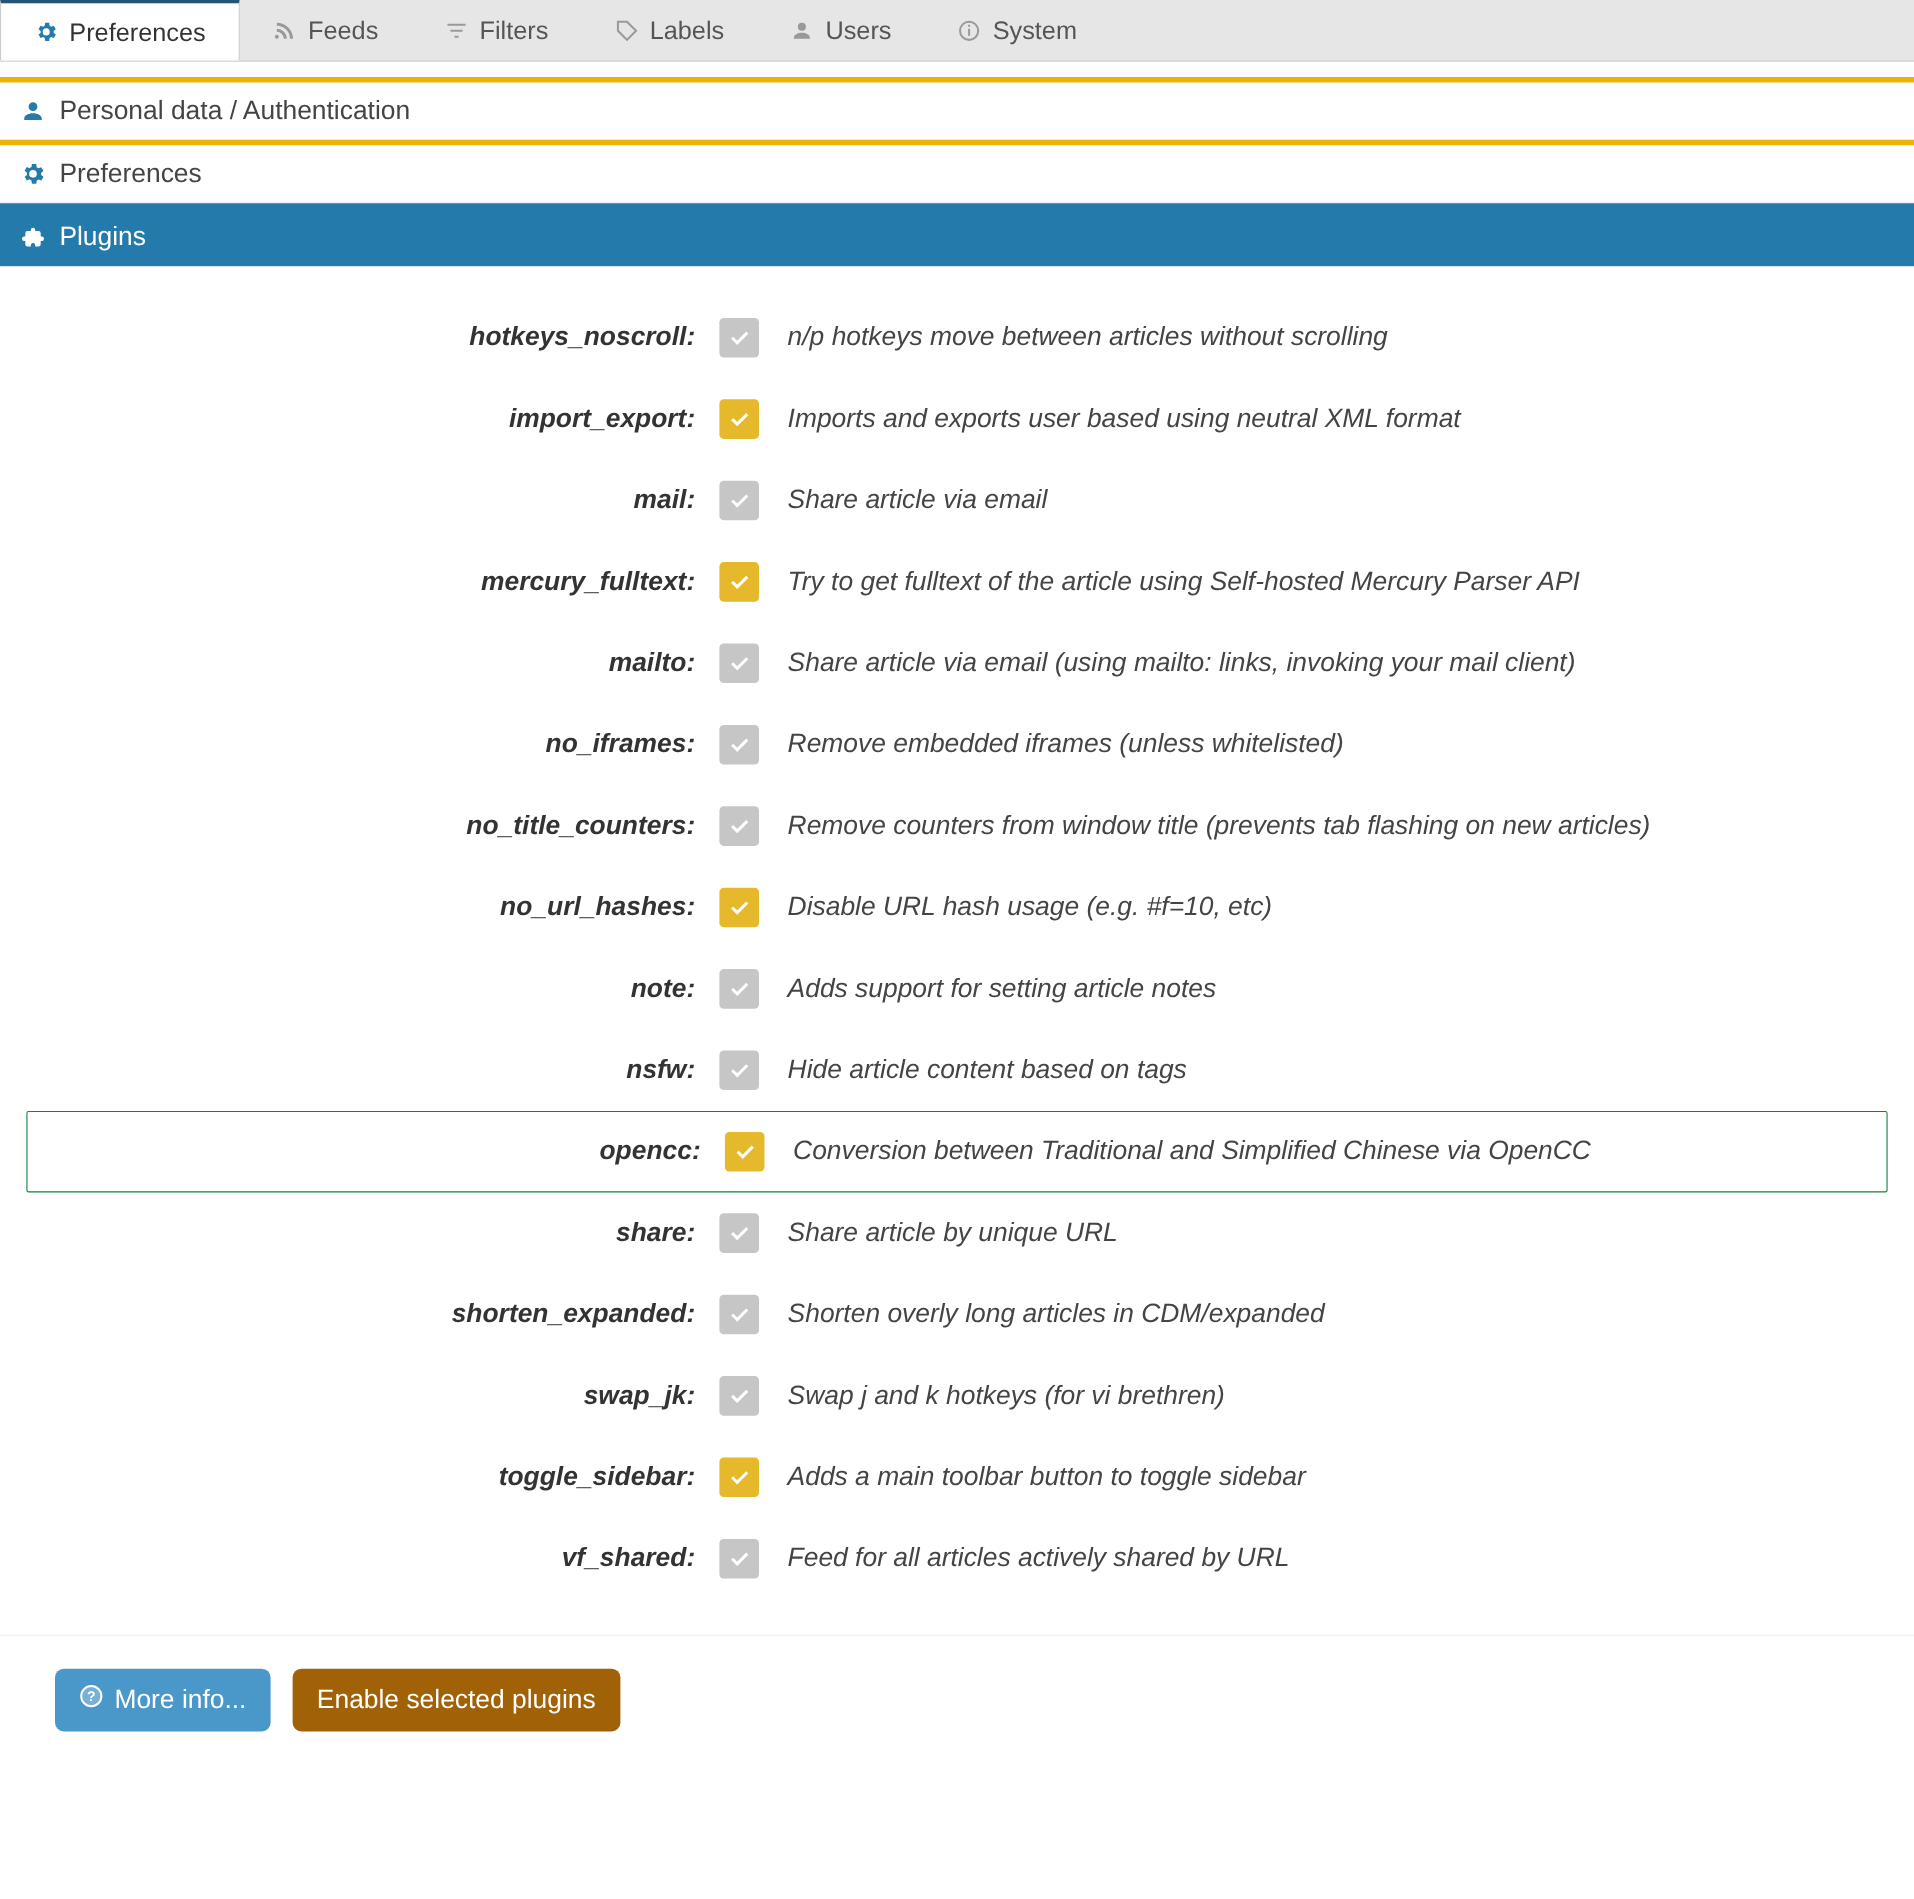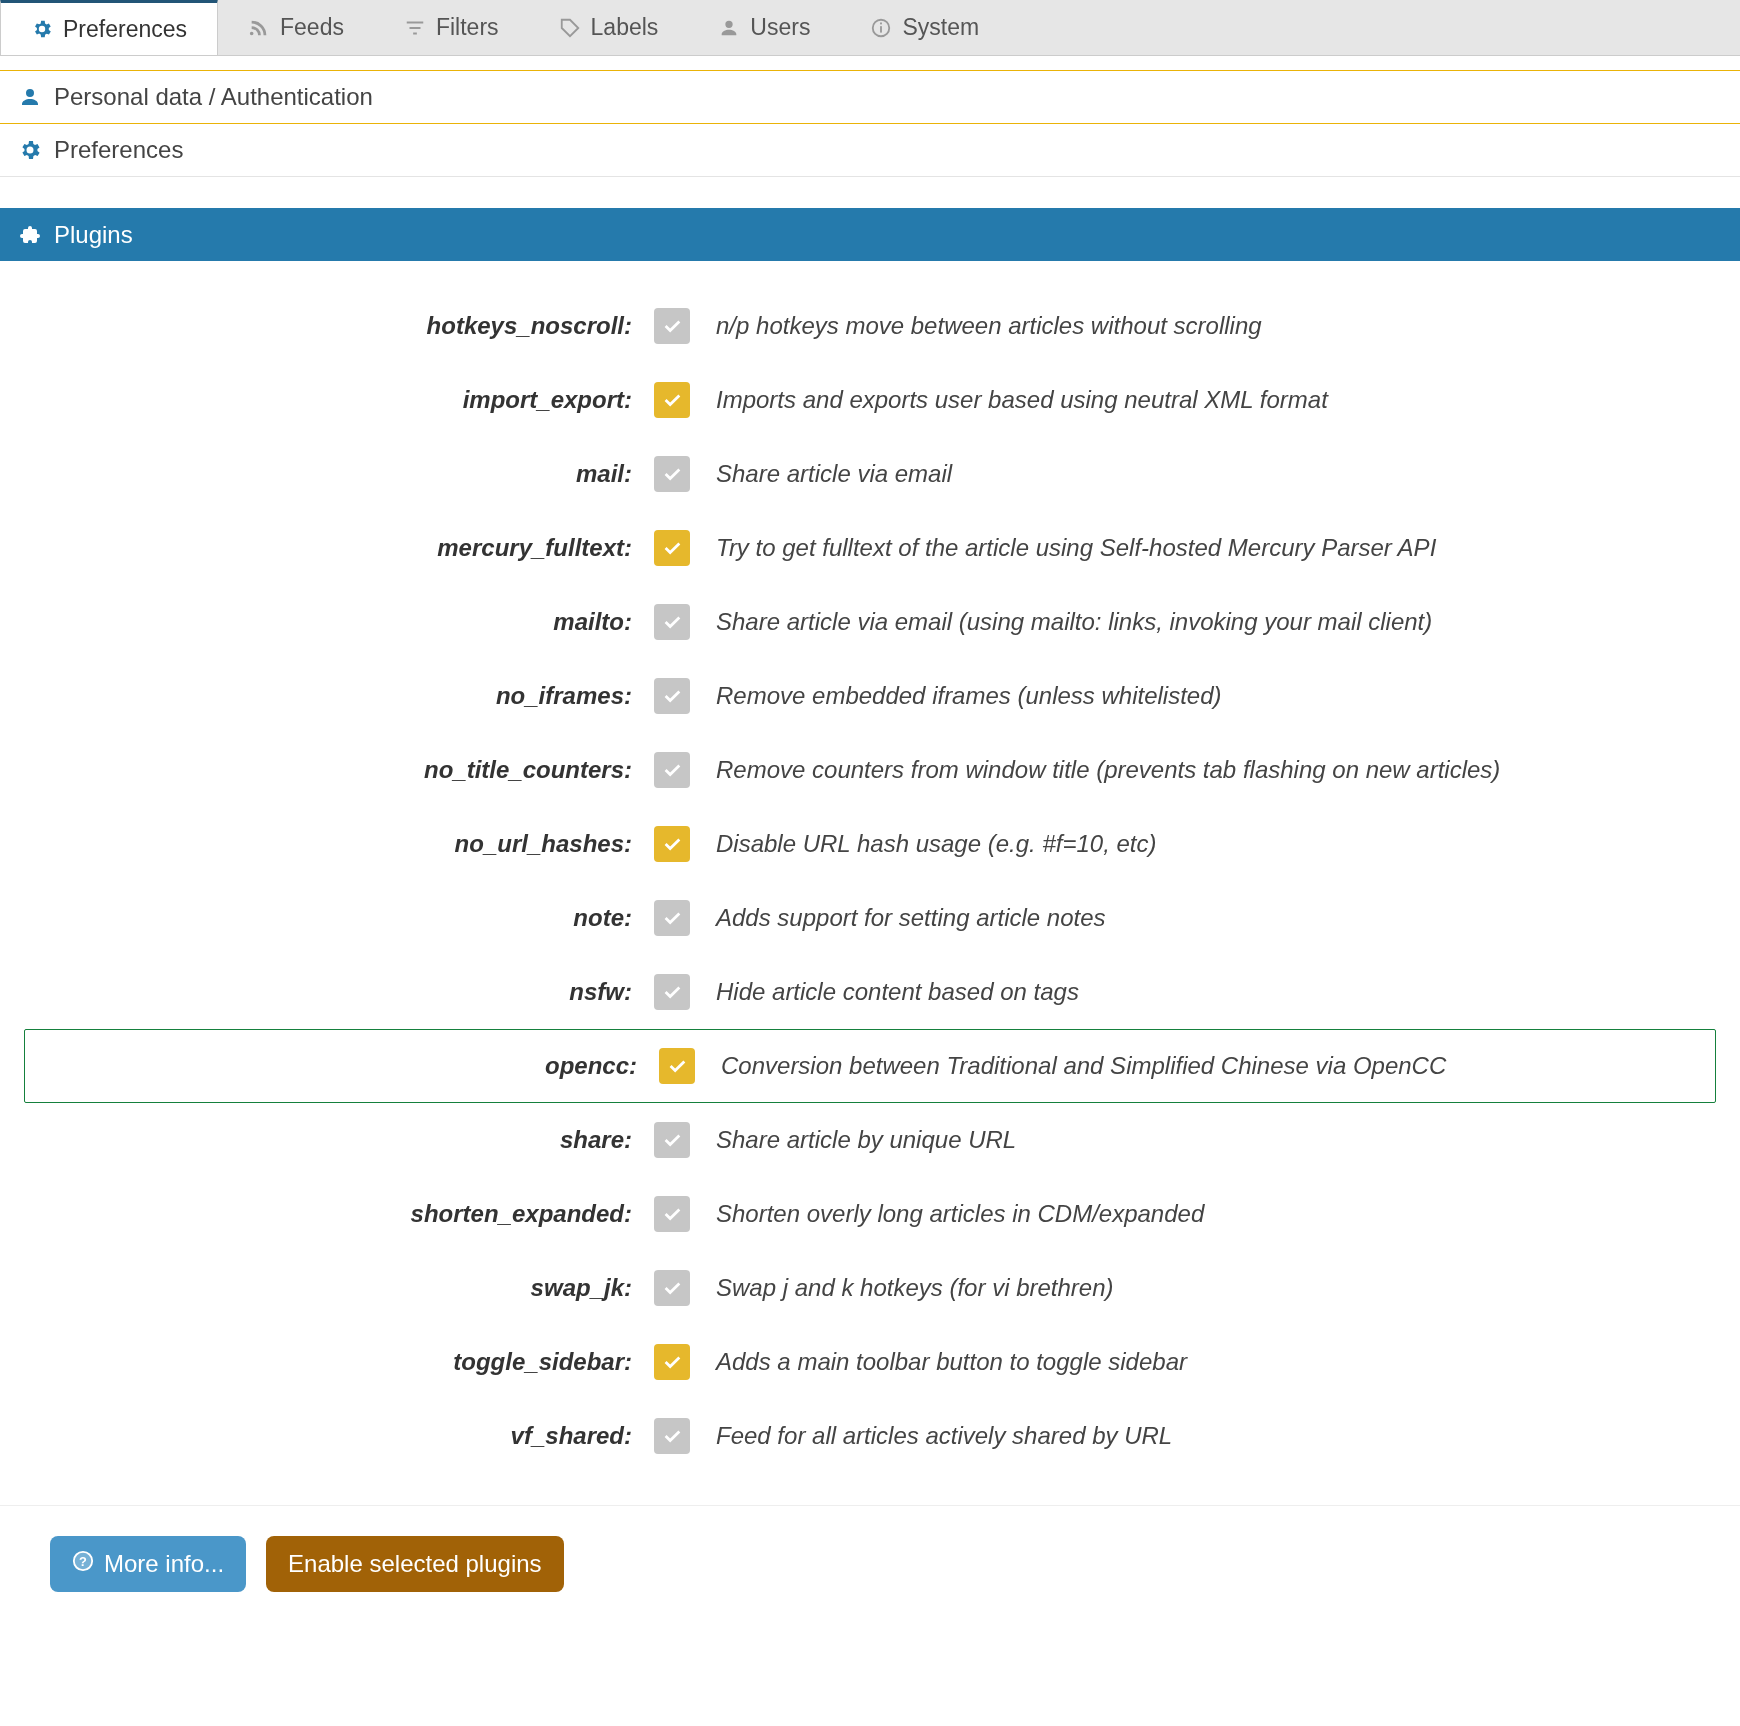--- a/index.html
+++ b/index.html
@@ -42,30 +42,29 @@
   .icon-gray { color: #999; fill: #999; }
 
   
   .panel { margin-top: 14px; }
   .section {
     display: flex;
     align-items: center;
     gap: 12px;
     padding: 12px 18px;
     font-size: 24px;
-    border-top: 1px solid #eab308;
+    border-top: 5px solid #eab308;
     color: #444;
     background: #fff;
   }
   .section.border-b { border-bottom: 1px solid #e4e4e4; }
   .section.active {
     background: #257aac;
     color: #fff;
     border-color: #257aac;
-    margin-top: 31px;
   }
   .section-icon { width: 24px; height: 24px; display:inline-flex; align-items:center; justify-content:center;}
   .section-icon svg { width:24px; height:24px; }
   .section.active .section-icon svg { fill:#fff; color:#fff; }
 
   
   .plugins {
     padding: 28px 24px 28px 24px;
   }
   .plugin-row {

